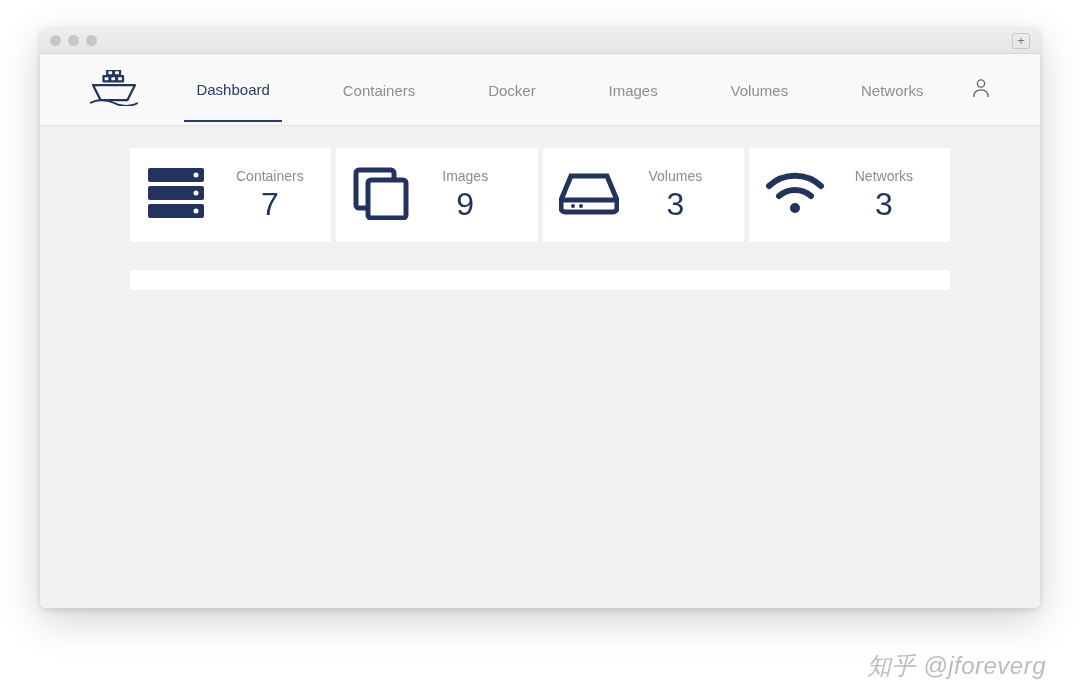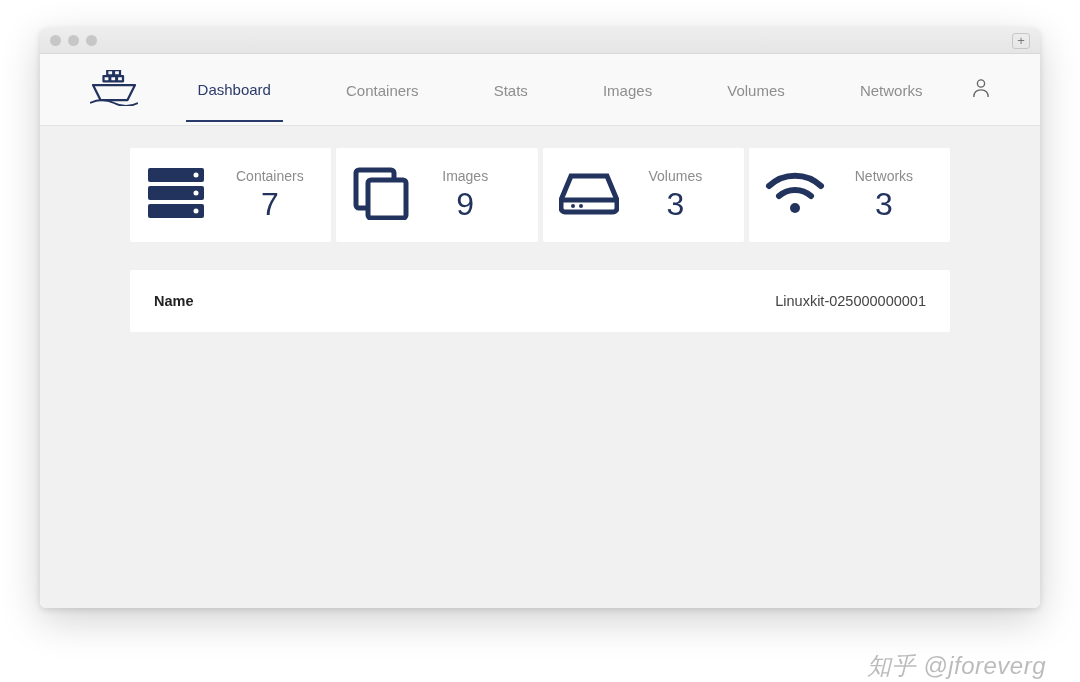--- a/index.html
+++ b/index.html
@@ -138,21 +138,21 @@
               <rect x="32" y="0" width="8" height="7"></rect>
           <path d="M4 20 h56 l-10 20 h-36 z"></path>
           <path d="M0 44 q16 -8 32 0 q16 8 32 0" stroke-width="2.5"></path>
         </g>
           </svg>
       </span>
     </div>
     <div class="tabs">
       <div class="tab active">Dashboard</div>
       <div class="tab">Containers</div>
-      <div class="tab">Stats</div>
+      <div class="tab">Docker</div>
       <div class="tab">Images</div>
       <div class="tab">Volumes</div>
       <div class="tab">Networks</div>
     </div>
     <div class="user">
       <span>
         <svg viewBox="0 0 20 22">
             <circle cx="10" cy="6" r="4"></circle>
             <path d="M2 21 q0-8 8-8 q8 0 8 8"></path>
           </svg>
@@ -224,24 +224,20 @@
         <div class="txt">
           <div class="lbl">Networks</div>
           <div class="val">3</div>
         </div>
       </div>
     </div>
 
     <div class="panel">
       <table class="table">
         <tbody>
-            <tr>
-              <td>Name</td>
-              <td>Linuxkit-025000000001</td>
-            </tr>
       </tbody>
         </table>
     </div>
 
   </div>
 </div>
 
 <div class="watermark">知乎 @jforeverg</div>
 
 </body></html>

